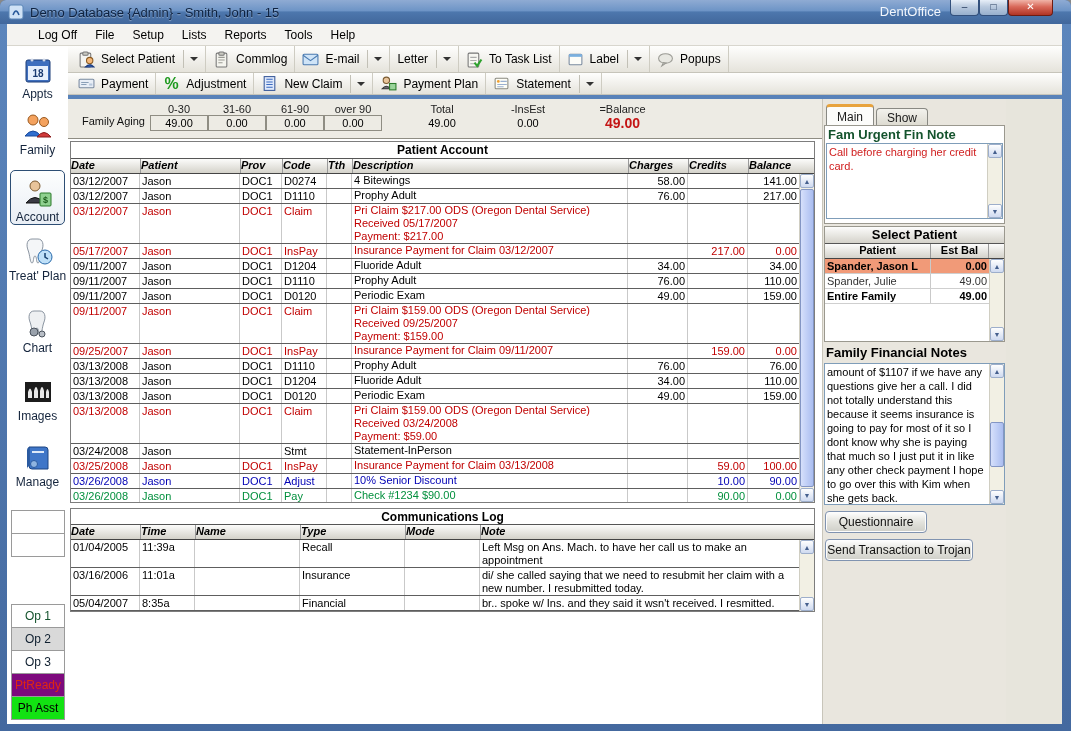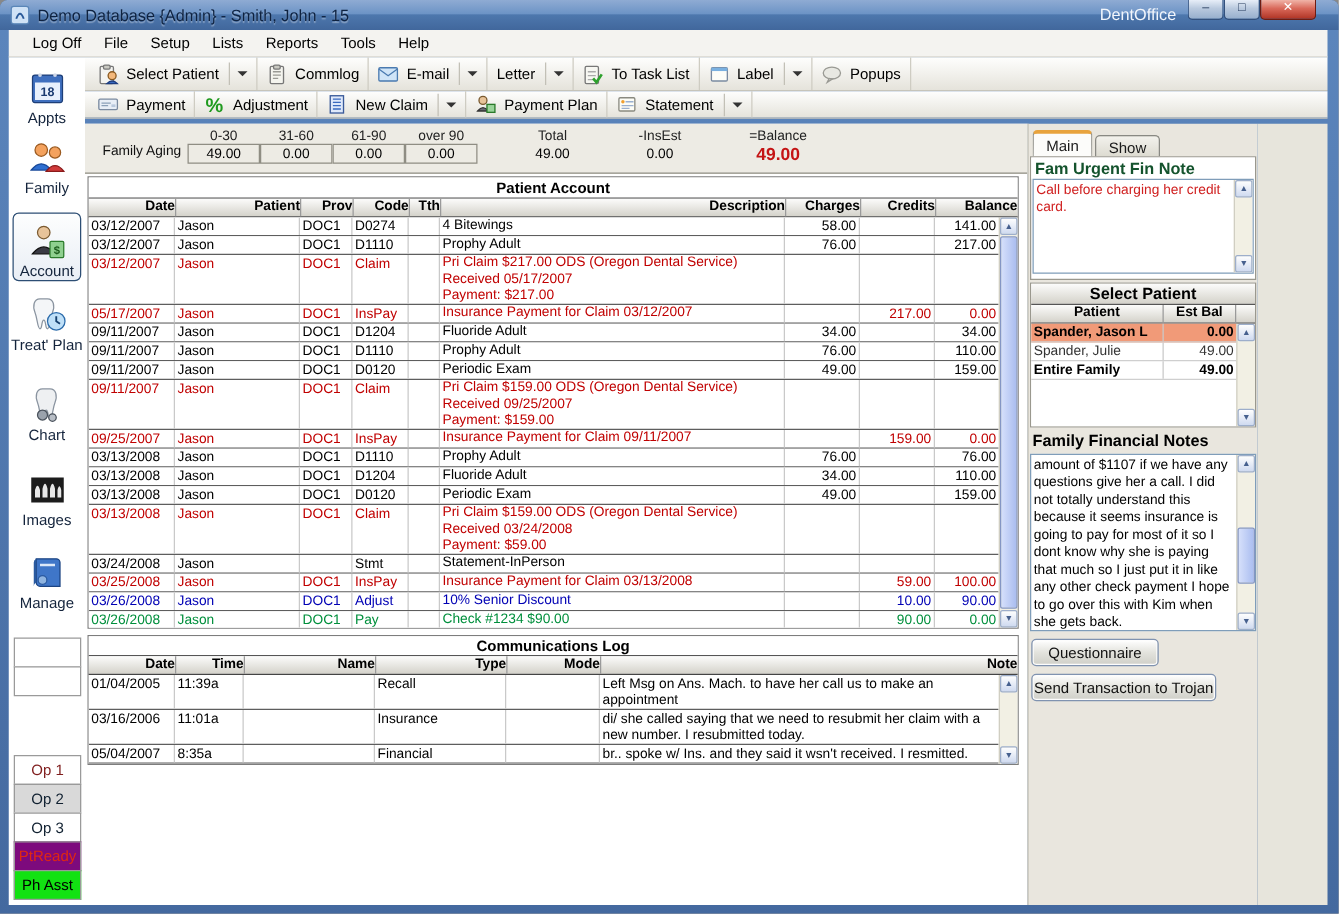--- a/index.html
+++ b/index.html
@@ -13,21 +13,21 @@
   .app-icon { width:16px; height:16px; margin:0 6px 0 8px; }
   .title-text { font-size:13px; color:#0e2240; text-shadow:0 1px 1px rgba(255,255,255,.4); }
   .brand { position:absolute; right:130px; top:4px; font-size:13px; color:#f2f6fc; }
   .winbtns { position:absolute; right:18px; top:0; display:flex; }
   .win-btn { height:16px; width:29px; border:1px solid #33507c; border-top:none; border-radius:0 0 4px 4px;
     background:linear-gradient(#e7eef8,#b9c9de 45%,#97afcd); color:#243a5c; font-size:10px; line-height:14px; text-align:center; cursor:default; }
   .win-btn.close { width:45px; background:linear-gradient(#f0b4a8,#d9695a 45%,#b03425); color:#fff; border-color:#6e1c12; }
 
   
   .menubar { position:absolute; left:7px; top:24px; width:1055px; height:22px; background:#f4f3f0;
-    border-bottom:1px solid #d8d6ce; display:flex; padding-left:10px; }
+    border-bottom:1px solid #d8d6ce; display:flex; align-items:center; padding-left:22px; }
   .menu-item { font-size:12px; padding:0 9px; line-height:20px; color:#000; cursor:default; }
 
   
   .toolbar { position:absolute; left:68px; width:994px; background:linear-gradient(#fefefd,#e5e3db);
     border-bottom:1px solid #c6c4ba; display:flex; align-items:center; padding-left:3px; }
   .tb1 { top:46px; height:27px; }
   .tb2 { top:73px; height:22px; }
   .tb-btn { display:inline-flex; align-items:center; height:100%; padding:0 7px; font-size:12px; color:#000;
     border-right:1px solid #ceccC2; cursor:default; }
   .tb-icon { width:18px; height:17px; margin-right:5px; display:inline-block; }
@@ -59,21 +59,21 @@
   .ag-plain { position:absolute; width:70px; text-align:center; }
   .ag-v { height:16px; line-height:16px; font-size:11px; color:#000; }
   .ag-balance { font-size:14px; font-weight:bold; color:#c41414; }
 
   
   .grid { position:absolute; border:1px solid #7d7d7d; background:#fff; }
   .grid-title { height:17px; line-height:16px; text-align:center; font-weight:bold; font-size:12px; color:#000;
     border-bottom:1px solid #555; background:#fff; }
   .grid-head { display:grid; height:15px; background:linear-gradient(#fcfcfb,#d4d2ca); border-bottom:1px solid #444;
     font-weight:bold; font-size:11px; }
-  .grid-head > div { text-align:right; line-height:13px; border-left:1px solid #9a9a9a; overflow:hidden; }
+  .grid-head > div { text-align:left; line-height:13px; border-left:1px solid #9a9a9a; overflow:hidden;font-style:italic; }
   .grid-head > div:first-child { border-left:none; }
   .grid-body { position:absolute; left:0; right:15px; bottom:0; overflow:hidden; background:#fff; }
   .acct .grid-body { top:32px; }
   .comm .grid-body { top:31px; }
   .grid-row { display:grid; border-bottom:1px solid #5e5e5e; font-size:11px; cursor:default; background:#fff; }
   .grid-row > div { line-height:14px; padding:0 2px; border-right:1px solid #c9c9c9; overflow:hidden; white-space:nowrap; }
   .grid-row > div:last-child { border-right:none; }
   .grid-row .num { text-align:right; }
   .grid-row .desc div { line-height:13px; }
   .grid-row .desc { white-space:normal; }
@@ -310,21 +310,21 @@
               <path d="M7 5 q-2 1 -2 3 v19 q0 -2 2 -3 z" fill="#2a5aa0"></path>
               <rect x="10" y="9" width="12" height="2" fill="#dce8f8"></rect>
               <circle cx="12" cy="22" r="3.5" fill="#8fb4e0" stroke="#2a5aa0"></circle>
             </svg></span>
           <span class="mlabel">Manage</span>
         </div>
       </div>
     <div class="sb-ops">
         <div class="op-cell" style="background: rgb(255, 255, 255); color: rgb(0, 0, 0);"></div>
         <div class="op-cell" style="background: rgb(255, 255, 255); color: rgb(0, 0, 0);"></div>
-        <div class="op-cell" style="background: rgb(255, 255, 255); color: #7f1d1d; margin-top: 47px;">Op 1</div>
+        <div class="op-cell" style="background: rgb(255, 255, 255); color: #14532d; margin-top: 47px;">Op 1</div>
         <div class="op-cell" style="background: rgb(217, 217, 217); color: rgb(16, 32, 48);">Op 2</div>
         <div class="op-cell" style="background: rgb(255, 255, 255); color: rgb(16, 32, 48);">Op 3</div>
         <div class="op-cell" style="background: rgb(125, 10, 125); color: rgb(224, 40, 16);">PtReady</div>
         <div class="op-cell" style="background: rgb(18, 226, 18); color: rgb(0, 0, 0);">Ph Asst</div>
       </div>
   </div>
 
   <div class="main">
 
     <div class="aging">

